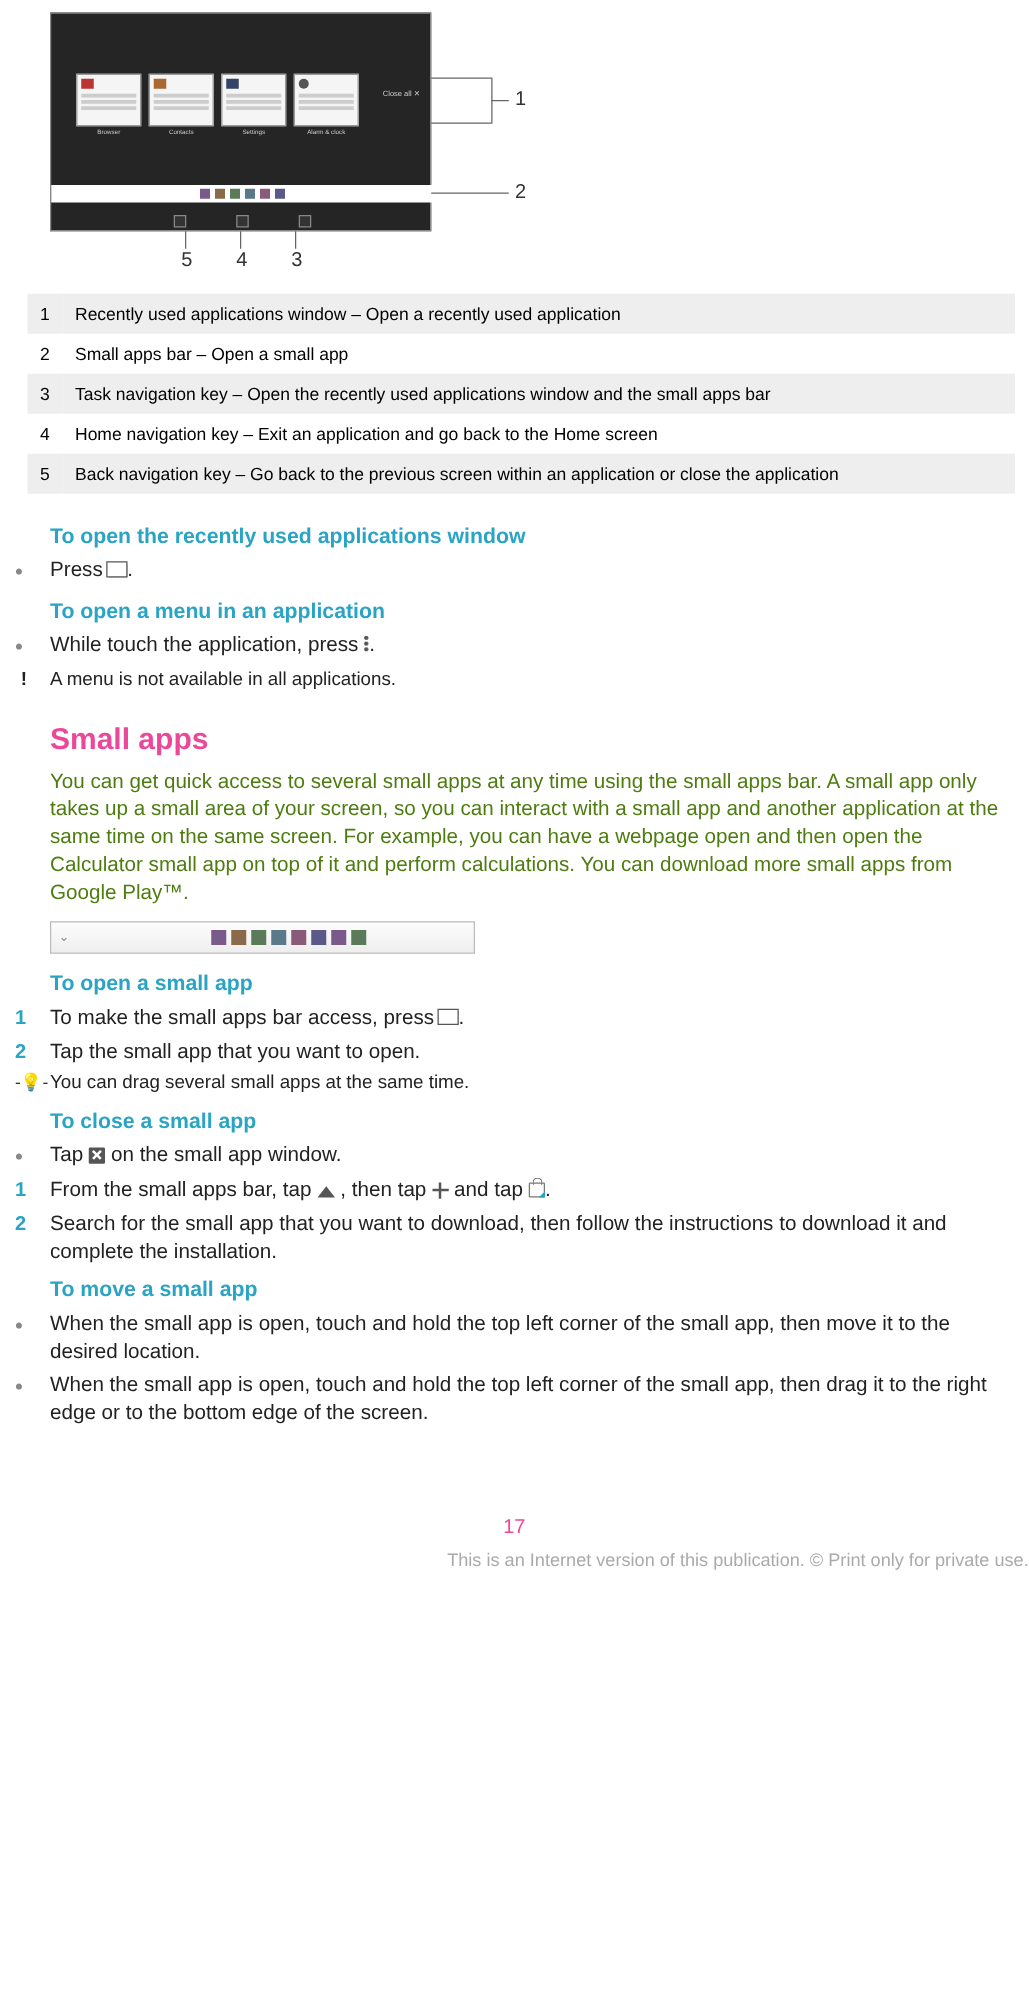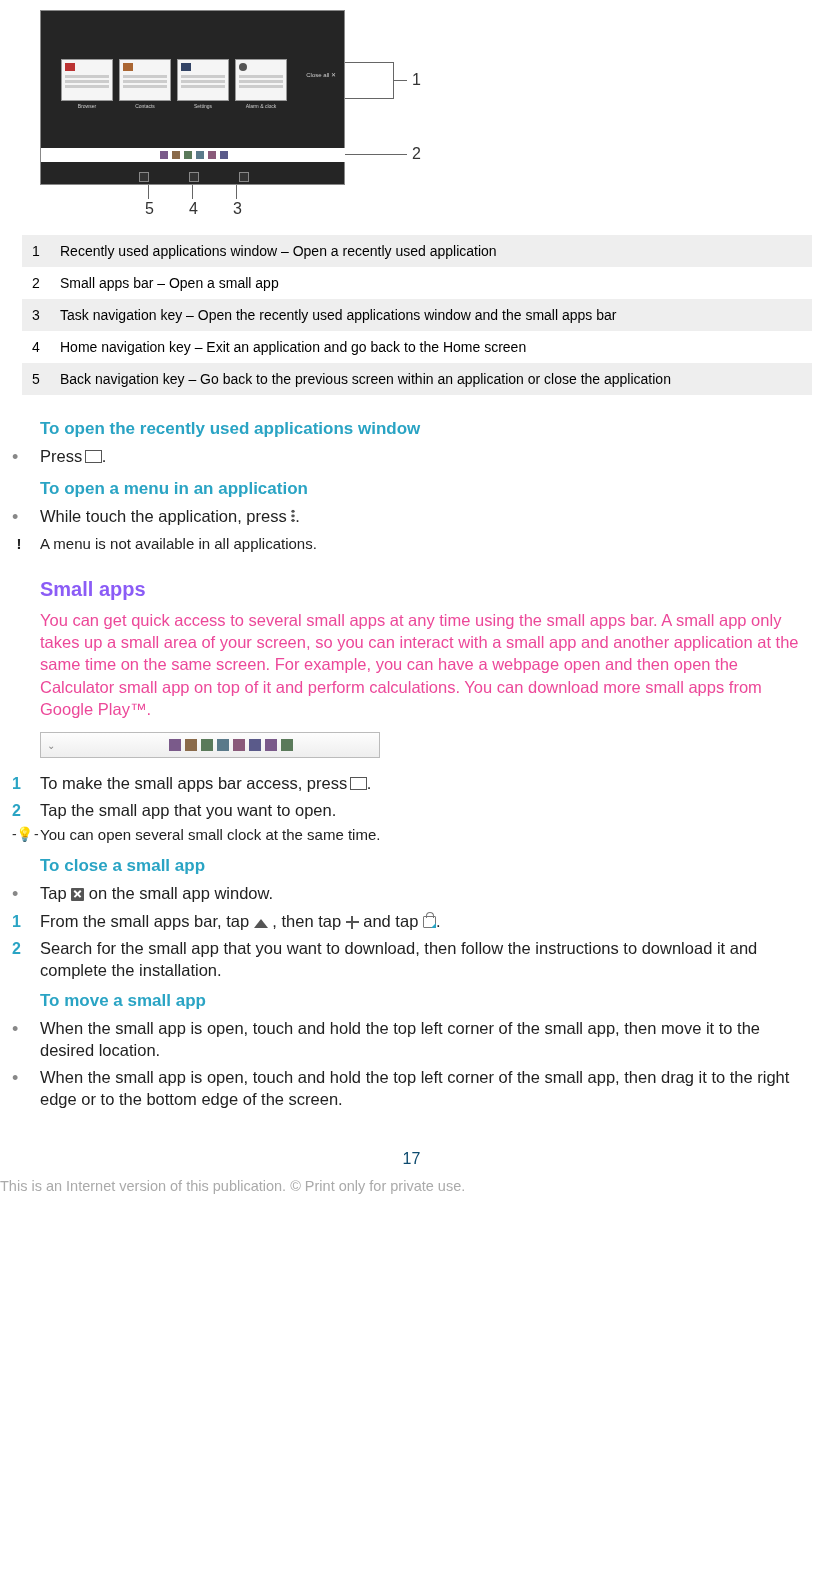--- a/index.html
+++ b/index.html
@@ -102,29 +102,29 @@
     font-size: 18px;
     text-align: left;
   }
   .num-row .mk { color: #2aa4c4; font-size: 16px; font-weight:600; padding-top:1px;}
   .note-row { font-size: 15px; }
   .note-row .mk { font-size: 14px; color:#444; }
   .content { flex: 1; padding-right: 10px; }
 
   h2.sect {
     margin: 24px 13px 8px 40px;
-    font-size: 20px;
+    font-size: 24px;
     font-weight: 700;
-    color: #8b5cf6;
+    color: #ec4899;
   }
   .para {
     margin: 0 18px 12px 40px;
     font-size: 16.5px;
     line-height: 1.35;
-    color: #ec4899;
+    color: #4d7c0f;
   }
 
   .inline-icon {
     display: inline-flex;
     width: 15px; height: 11px;
     border: 1.5px solid #555;
     border-radius: 1px;
     position: relative;
     top: 1px;
     background: #fff;
@@ -174,26 +174,26 @@
     border-left:5px solid transparent; border-bottom:5px solid #2aa4c4;
   }
   .excl {
     display:inline-block; width:14px; text-align:center;
     font-weight:700; font-size:15px; color:#222;
   }
   .bulb { font-size:14px; color:#333; }
 
   .page-num {
     text-align: center;
-    color: #0c4a6e;
+    color: #ec4899;
     font-size: 16px;
-    margin-top: 40px;
+    margin-top: 72px;
   }
   .footer {
-    text-align: left;
+    text-align: right;
     color: #aaa;
     font-size: 14.5px;
     margin-top: 10px;
     padding-bottom: 20px;
   }
 </style>
 </head>
 <body>
 
 <div class="page">
@@ -331,33 +331,34 @@
     <span class="chip sq1"></span>
       <span class="chip sq2"></span>
       <span class="chip sq3"></span>
     <span class="chip sq4"></span>
       <span class="chip sq5"></span>
       <span class="chip sq6"></span>
     <span class="chip sq1"></span>
       <span class="chip sq3"></span>
   </div>
 
+  <div class="sub-h">To open a small app</div>
   <div class="num-row">
     <div class="mk">1</div>
     <div class="content">
       <span>To make the small apps bar access, press </span><span class="inline-icon overlap"></span><span>.</span>
     </div>
   </div>
   <div class="num-row">
     <div class="mk">2</div>
     <div class="content">Tap the small app that you want to open.</div>
   </div>
   <div class="note-row">
     <div class="mk"><span class="bulb">-💡-</span></div>
-    <div class="content">You can open several small clock at the same time.</div>
+    <div class="content">You can drag several small apps at the same time.</div>
   </div>
 
   <div class="sub-h">To close a small app</div>
   <div class="bullet-row">
     <div class="mk">•</div>
     <div class="content">
       <span>Tap </span><span class="inline-icon x"></span><span> on the small app window.</span>
     </div>
   </div>
 

